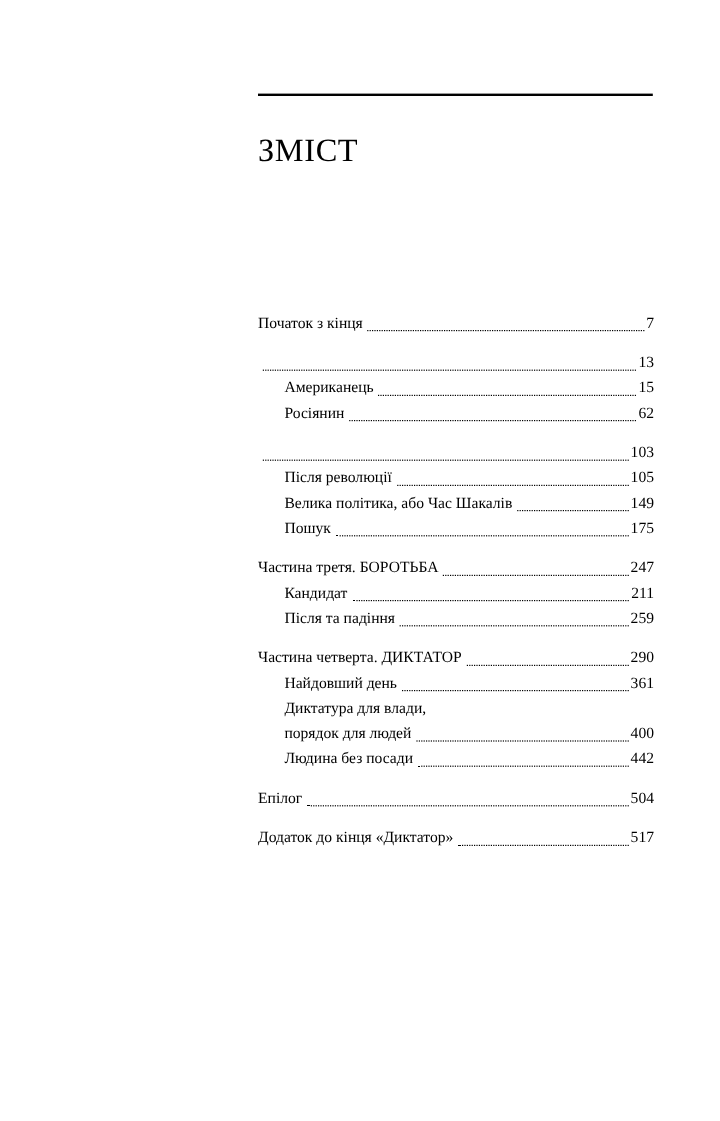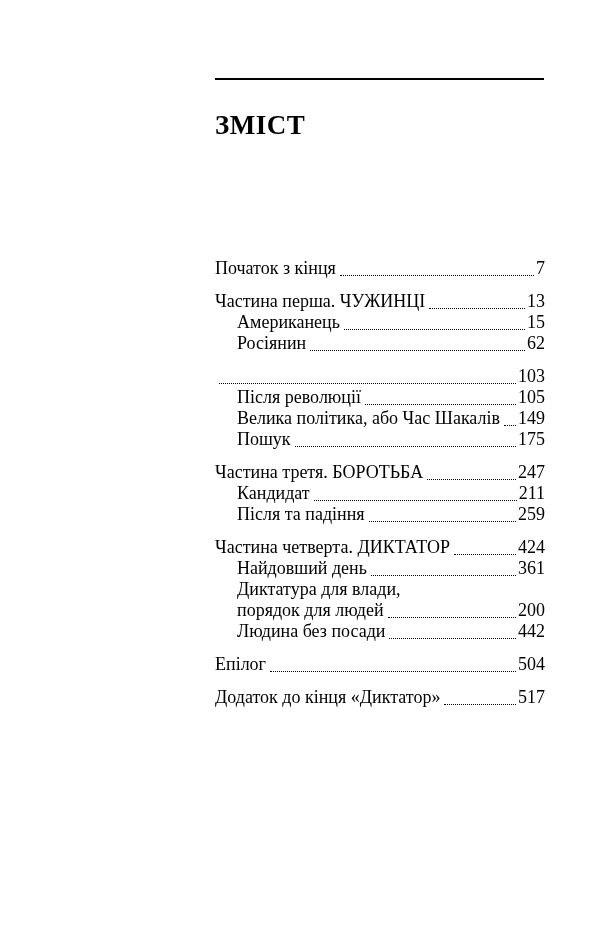--- a/index.html
+++ b/index.html
@@ -26,37 +26,37 @@
     top: 78px;
     width: 329px;
     height: 2px;
     background: #000000;
   }
   .page-title {
     position: absolute;
     left: 215px;
     top: 92px;
     font-size: 27px;
-    font-weight: bold;
+    font-weight: normal;
     letter-spacing: 0.5px;
     font-family: "Liberation Serif", "DejaVu Serif", serif;
   }
   .toc {
     position: absolute;
     left: 215px;
     top: 258px;
     width: 330px;
   }
   .group {
     margin-bottom: 12px;
   }
   .entry {
     display: flex;
     align-items: flex-end;
-    font-size: 18px;
+    font-size: 13px;
     line-height: 21px;
     white-space: nowrap;
   }
   .entry.level1 {
     padding-left: 0;
   }
   .entry.level2 {
     padding-left: 22px;
   }
   .entry .label {
@@ -89,21 +89,20 @@
   <div class="toc">
       <div class="group">
         <div class="entry level1">
           <span class="label">Початок з кінця</span>
           <span class="dots"></span>
           <span class="page-num">7</span>
         </div>
       </div>
       <div class="group">
         <div class="entry level1">
-          <span class="label">Частина перша. ЧУЖИНЦІ</span>
           <span class="dots"></span>
           <span class="page-num">13</span>
         </div>
         <div class="entry level2">
           <span class="label">Американець</span>
           <span class="dots"></span>
           <span class="page-num">15</span>
         </div>
         <div class="entry level2">
           <span class="label">Росіянин</span>
@@ -146,36 +145,36 @@
         <div class="entry level2">
           <span class="label">Після та падіння</span>
           <span class="dots"></span>
           <span class="page-num">259</span>
         </div>
       </div>
       <div class="group">
         <div class="entry level1">
           <span class="label">Частина четверта. ДИКТАТОР</span>
           <span class="dots"></span>
-          <span class="page-num">424</span>
+          <span class="page-num">290</span>
         </div>
         <div class="entry level2">
           <span class="label">Найдовший день</span>
           <span class="dots"></span>
           <span class="page-num">361</span>
         </div>
         <div class="entry level2 nodots">
           <span class="label">Диктатура для влади,</span>
           <span class="dots"></span>
           <span class="page-num"></span>
         </div>
         <div class="entry level2">
           <span class="label">порядок для людей</span>
           <span class="dots"></span>
-          <span class="page-num">200</span>
+          <span class="page-num">400</span>
         </div>
         <div class="entry level2">
           <span class="label">Людина без посади</span>
           <span class="dots"></span>
           <span class="page-num">442</span>
         </div>
       </div>
       <div class="group">
         <div class="entry level1">
           <span class="label">Епілог</span>

